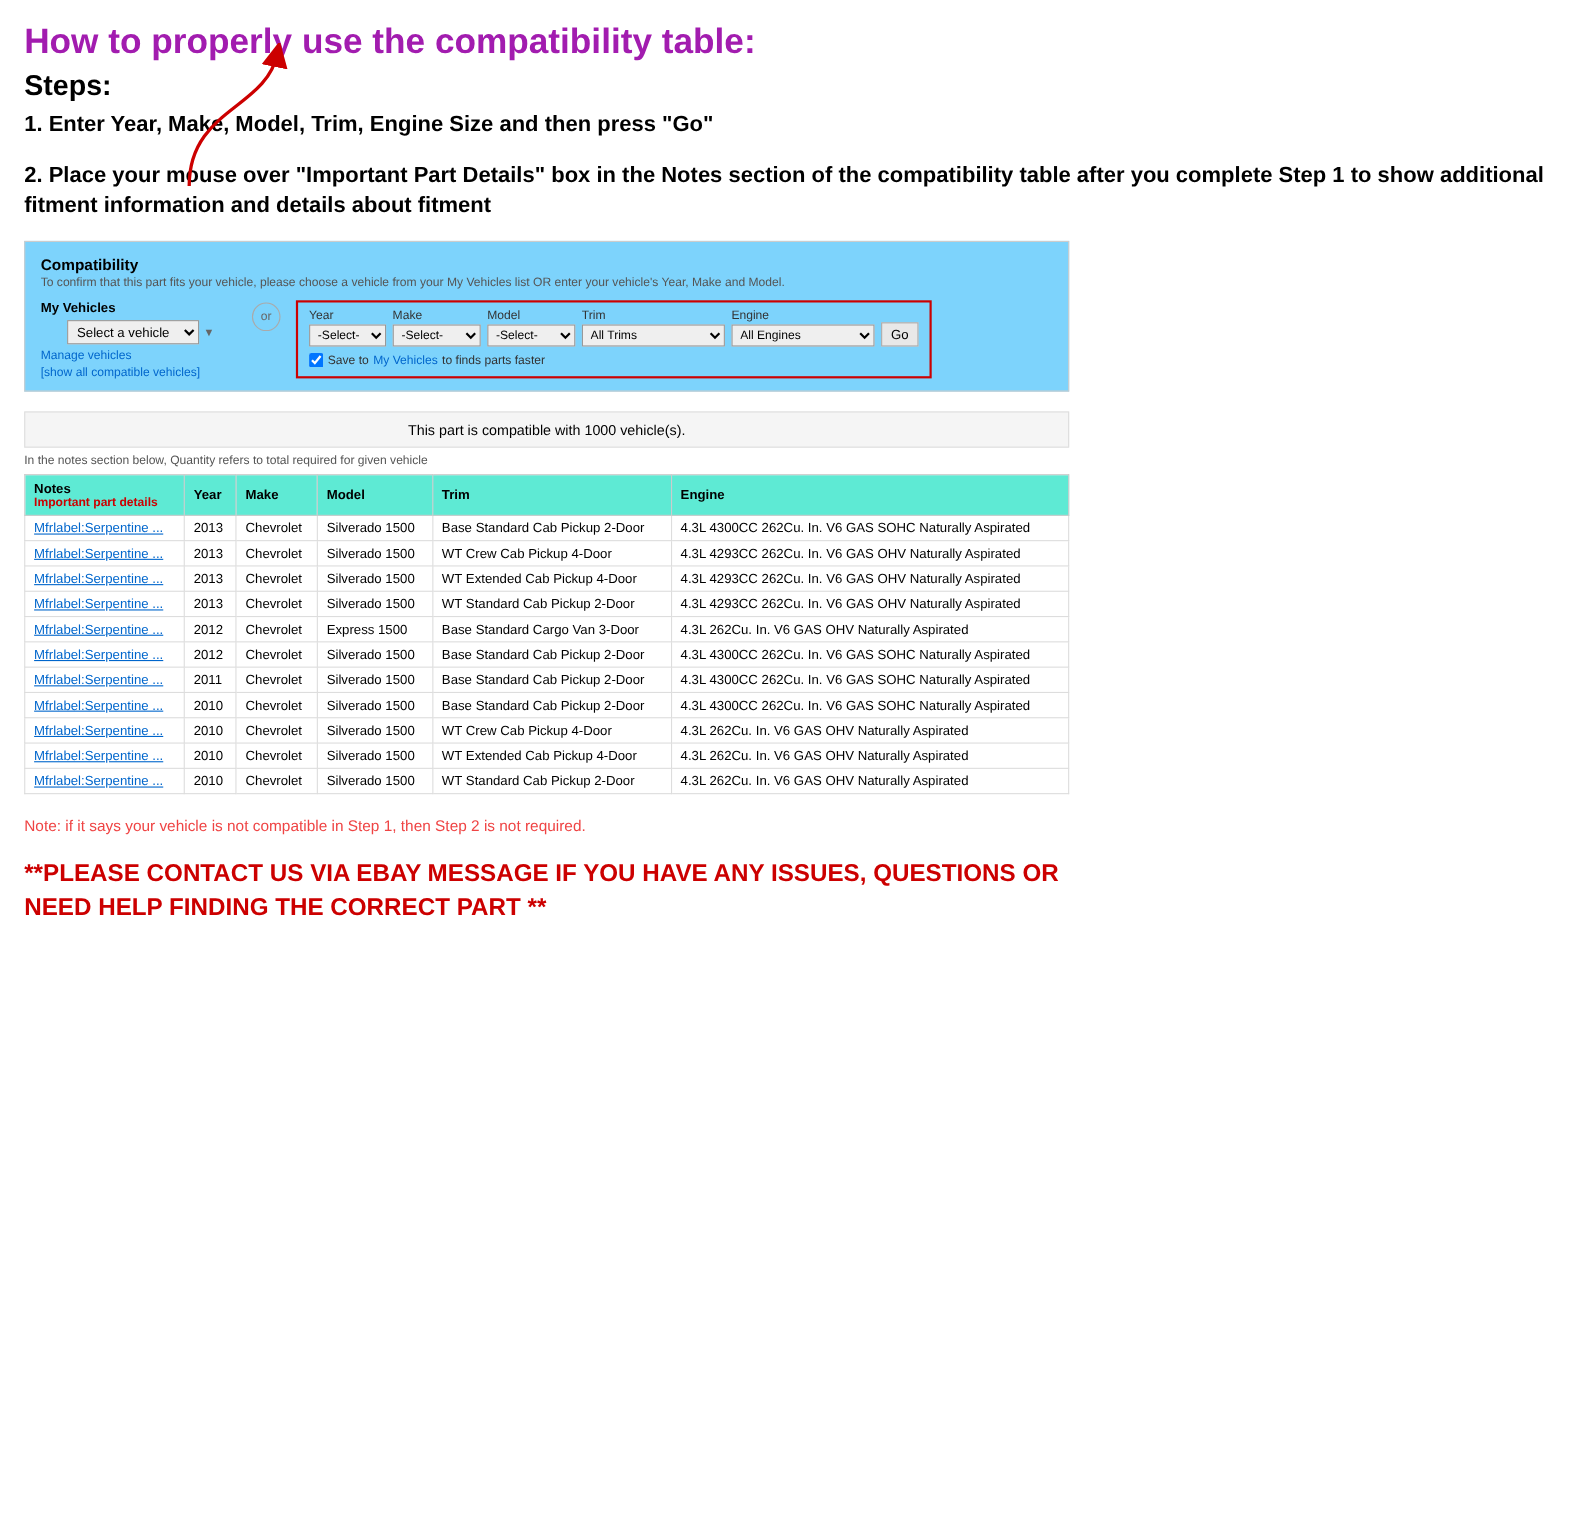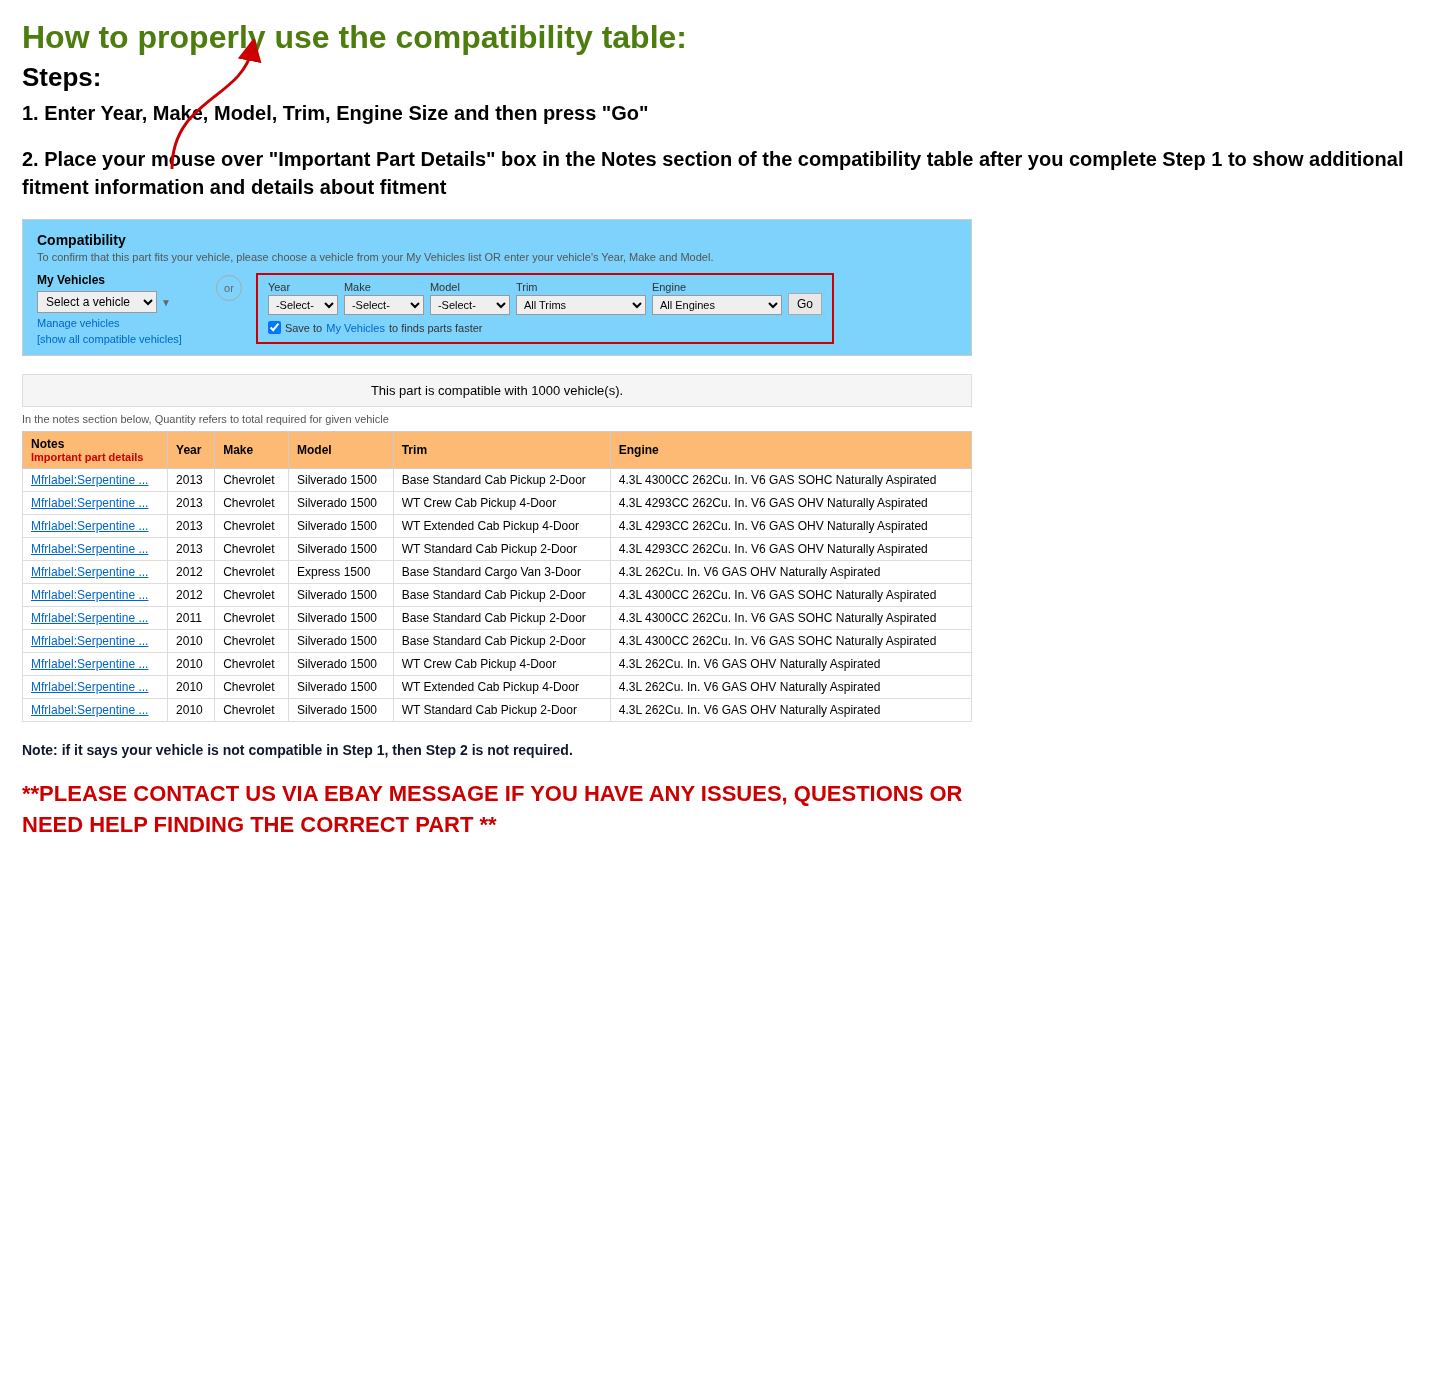--- a/index.html
+++ b/index.html
@@ -8,21 +8,21 @@
       background: #fff;
       color: #000;
       padding: 18px 22px;
       width: 1445px;
       min-height: 1393px;
     }
 
     .main-title {
       font-size: 32px;
       font-weight: bold;
-      color: #4d7c0f;
+      color: #a21caf;
       margin-bottom: 6px;
       line-height: 1.2;
     }
 
     .steps-title {
       font-size: 26px;
       font-weight: bold;
       color: #000;
       margin-bottom: 6px;
     }
@@ -80,20 +80,21 @@
       display: flex;
       align-items: center;
       gap: 4px;
     }
 
     .vehicle-select {
       font-size: 12px;
       padding: 2px 4px;
       border: 1px solid #999;
       width: 120px;
+      margin-left: 24px;
     }
 
     .manage-vehicles-link {
       font-size: 11px;
       color: #0066cc;
       text-decoration: none;
       display: block;
       margin-top: 4px;
       cursor: pointer;
     }
@@ -199,21 +200,21 @@
       width: 950px;
     }
 
     .compat-table {
       width: 950px;
       border-collapse: collapse;
       font-size: 12px;
     }
 
     .compat-table th {
-      background: #fdba74;
+      background: #5eead4;
       border: 1px solid #ccc;
       padding: 5px 8px;
       text-align: left;
       font-size: 12px;
       font-weight: bold;
     }
 
     .compat-table td {
       border: 1px solid #ddd;
       padding: 4px 8px;
@@ -221,22 +222,22 @@
     }
 
     .important-part-details {
       font-size: 11px;
       color: #cc0000;
       display: block;
     }
 
     .note-text {
       font-size: 14px;
-      font-weight: bold;
-      color: #0f172a;
+      font-weight: normal;
+      color: #ef4444;
       margin: 18px 0 18px 0;
       line-height: 1.5;
       width: 950px;
     }
 
     .ebay-message {
       font-size: 22px;
       font-weight: bold;
       color: #cc0000;
       line-height: 1.4;

